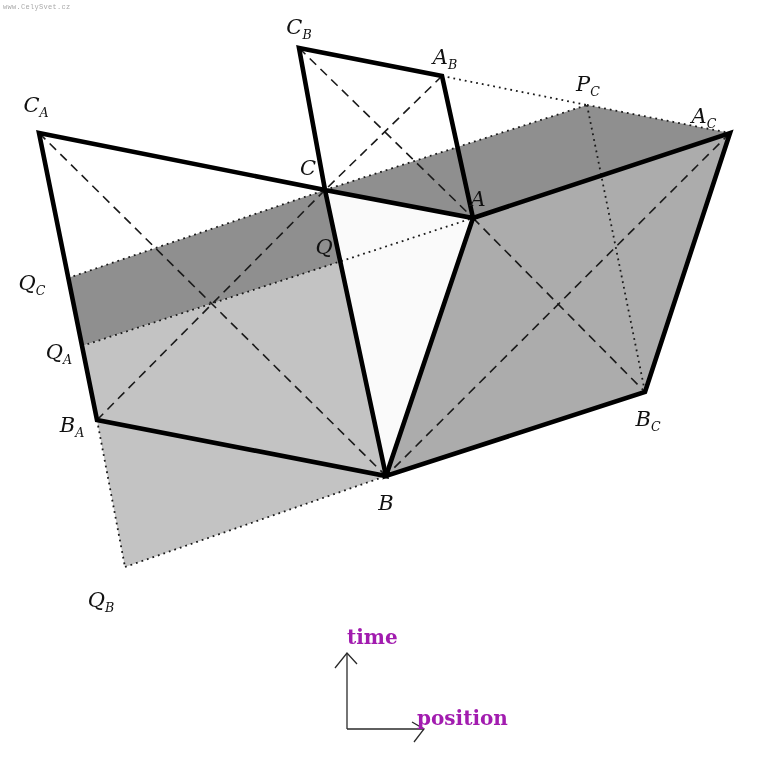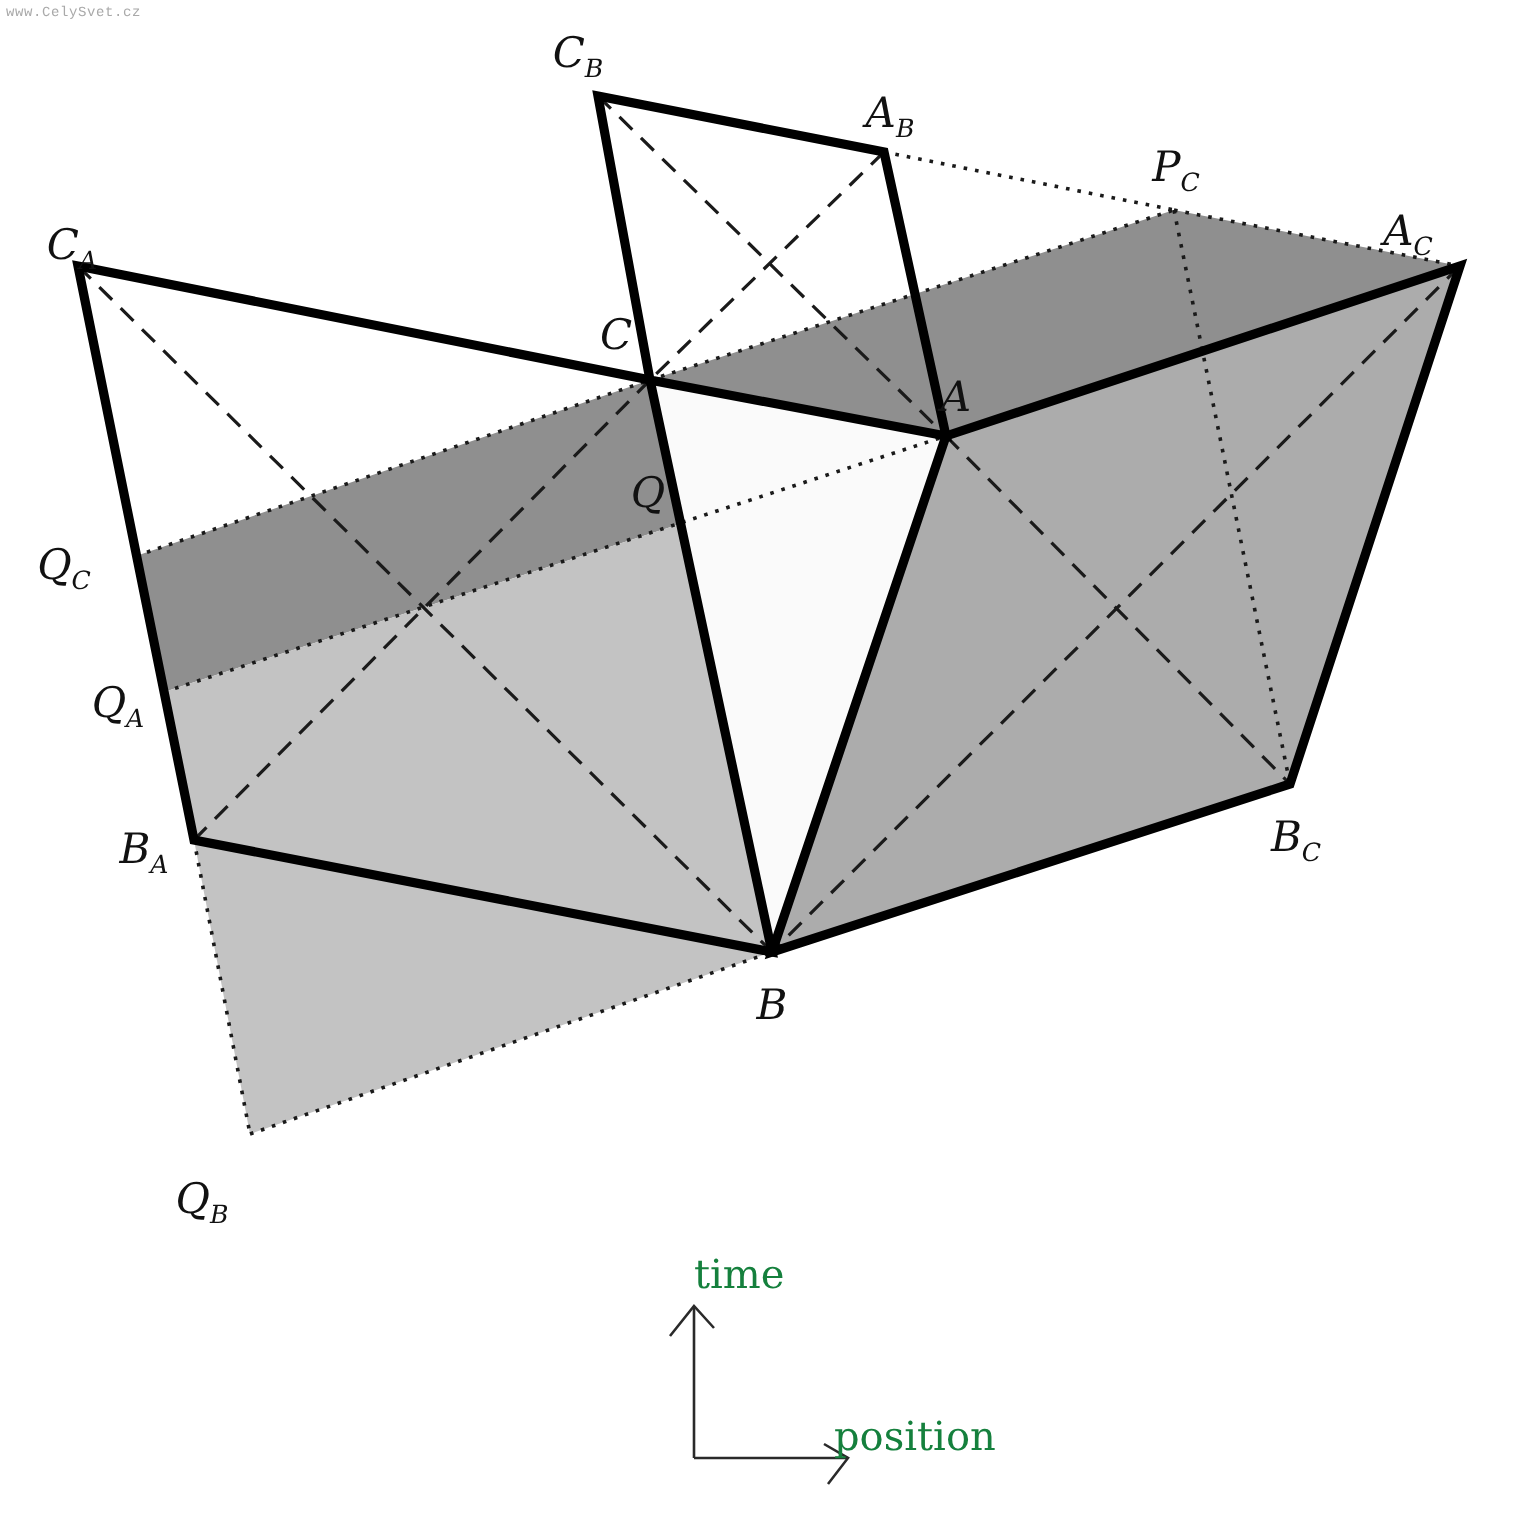--- a/index.html
+++ b/index.html
@@ -2,22 +2,22 @@
 <html><head>
 <meta charset="utf-8">
 <style>
   html,body{margin:0;padding:0;background:#fff;}
   #stage{position:relative;width:768px;height:768px;background:#ffffff;overflow:hidden;
          font-family:"DejaVu Serif", serif;}
   #stage svg{position:absolute;left:0;top:0;}
   .lbl{position:absolute;transform:translate(-50%,-50%);font-style:italic;
        font-size:21px;color:#111;white-space:nowrap;line-height:1;}
   .lbl sub{font-size:0.6em;font-style:italic;line-height:0;}
-  .axis-lbl{position:absolute;font-style:normal;font-size:20px;color:#15803d;
-            line-height:1;white-space:nowrap;}
+  .axis-lbl{position:absolute;font-style:normal;font-size:20px;color:#a21caf;
+            line-height:1;white-space:nowrap;font-weight:bold;}
   .watermark{position:absolute;left:3px;top:3px;font-family:Liberation Mono, monospace;
              font-size:7px;color:#a9a9a9;letter-spacing:0.3px;text-align:right;}
 </style>
 </head>
 <body>
 
 <div id="stage">
 
   <svg width="768" height="768" viewBox="0 0 768 768">
 
@@ -57,22 +57,22 @@
     </g>
 
     <g stroke="#2a2a2a" stroke-width="1.3" fill="none">
       <line x1="347" y1="729" x2="347" y2="653"></line>
       <line x1="347" y1="729" x2="424" y2="729"></line>
       <polyline points="335,668 347,653 357,664"></polyline>
       <polyline points="412,722 424,729 414,742"></polyline>
     </g>
   </svg>
 
-  <div class="lbl" style="left:36px;top:123px"><span>C</span><sub>A</sub></div>
-  <div class="lbl" style="left:289px;top:27px"><span>C</span><sub>B</sub></div>
+  <div class="lbl" style="left:36px;top:105px"><span>C</span><sub>A</sub></div>
+  <div class="lbl" style="left:299px;top:27px"><span>C</span><sub>B</sub></div>
   <div class="lbl" style="left:445px;top:57px"><span>A</span><sub>B</sub></div>
   <div class="lbl" style="left:588px;top:84px"><span>P</span><sub>C</sub></div>
   <div class="lbl" style="left:704px;top:116px"><span>A</span><sub>C</sub></div>
   <div class="lbl" style="left:308px;top:168px"><span>C</span><sub></sub></div>
   <div class="lbl" style="left:478px;top:199px"><span>A</span><sub></sub></div>
   <div class="lbl" style="left:324px;top:247px"><span>Q</span><sub></sub></div>
   <div class="lbl" style="left:32px;top:283px"><span>Q</span><sub>C</sub></div>
   <div class="lbl" style="left:59px;top:352px"><span>Q</span><sub>A</sub></div>
   <div class="lbl" style="left:72px;top:425px"><span>B</span><sub>A</sub></div>
   <div class="lbl" style="left:648px;top:419px"><span>B</span><sub>C</sub></div>

